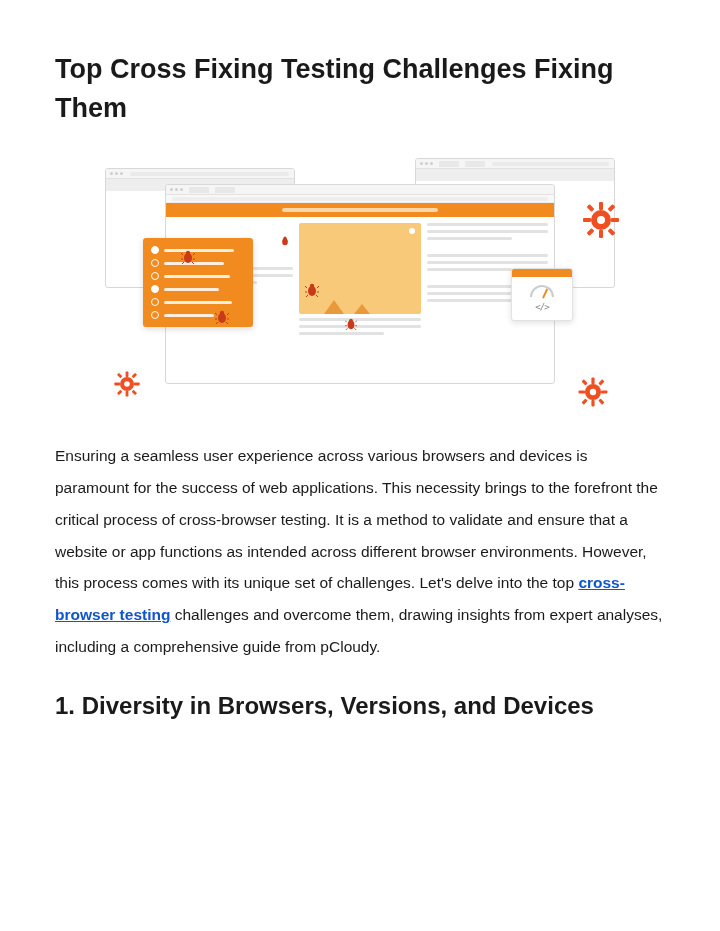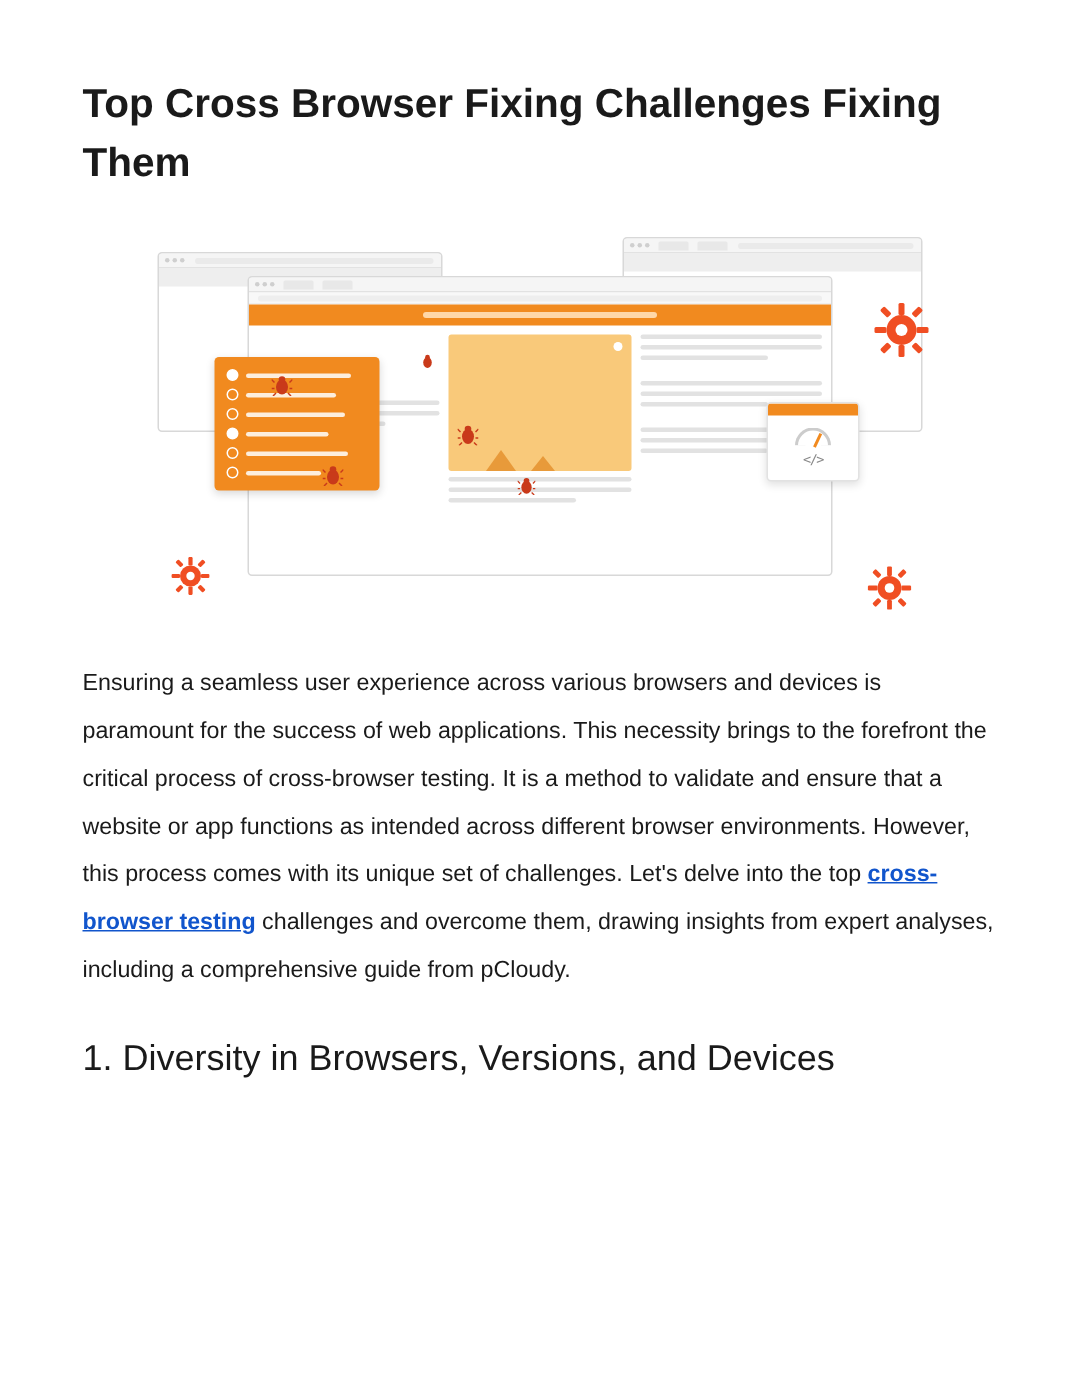--- a/index.html
+++ b/index.html
@@ -89,28 +89,28 @@
     color: #1a1a1a;
     margin-bottom: 26px;
   }
   .para a {
     color: #1155cc;
     text-decoration: underline;
     font-weight: bold;
   }
   h2.section-title {
     font-size: 24px;
-    font-weight: normal;
+    font-weight: bold;
     line-height: 1.45;
   }
 </style>
 </head>
 <body>
 
-<h1 class="main-title">Top Cross Browser Fixing Challenges Fixing Them</h1>
+<h1 class="main-title">Top Cross Fixing Testing Challenges Fixing Them</h1>
 
 <div class="hero">
 
   <div class="win" style="left:0; top:10px; width:190px; height:120px;">
     <div class="bar">
         <span class="dot"></span>
         <span class="dot"></span>
         <span class="dot"></span>
         <span class="addr"></span>
       </div>

